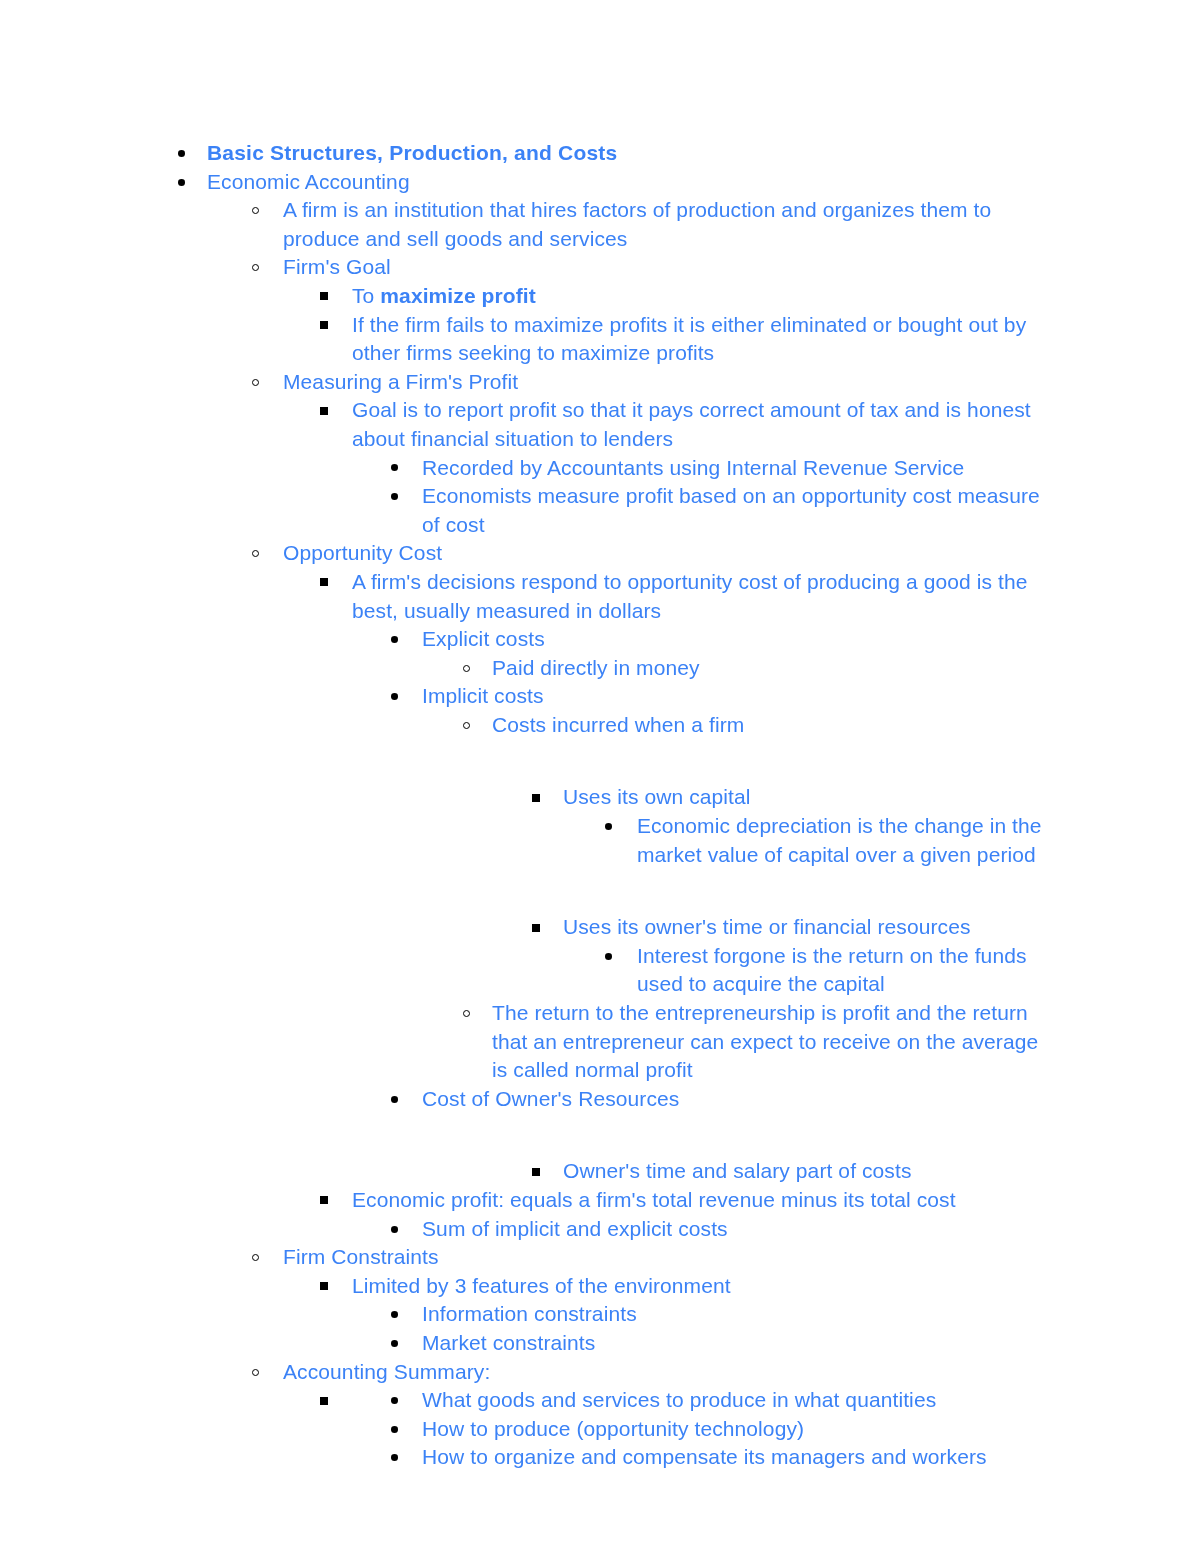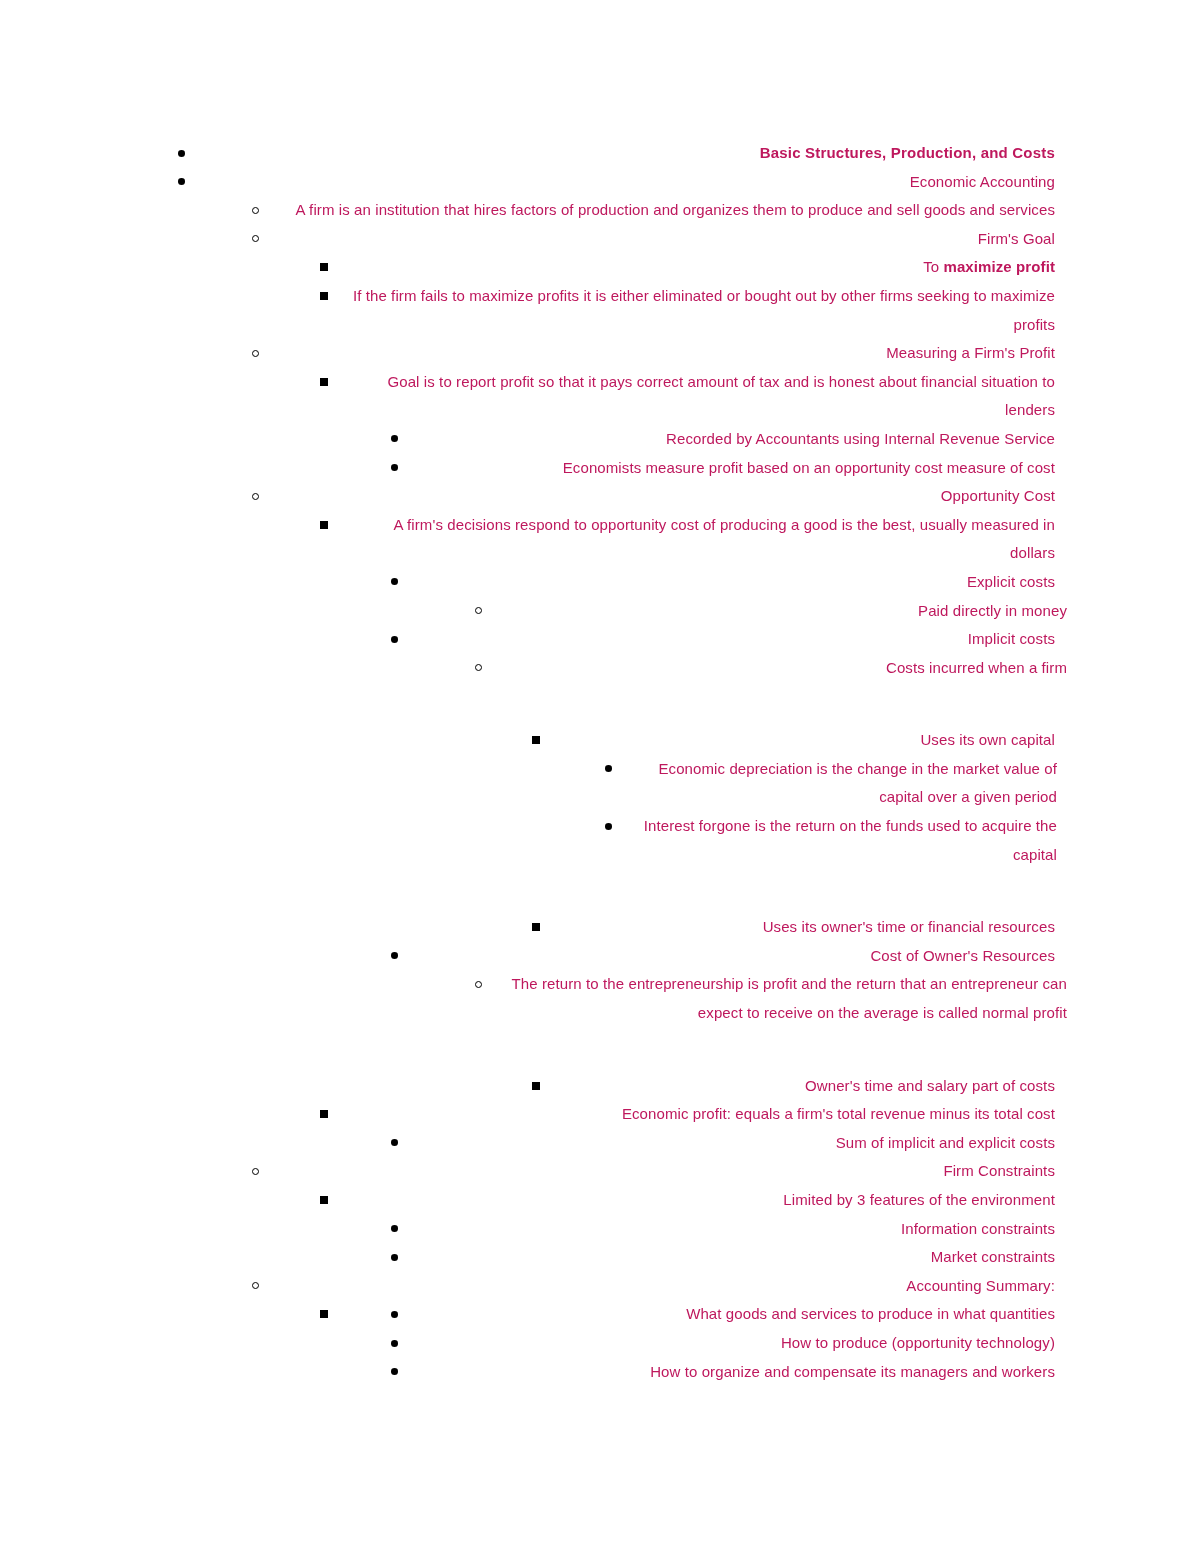--- a/index.html
+++ b/index.html
@@ -22,25 +22,24 @@
     width: 1200px;
     padding-top: 139px;
   }
   ul.outline {
     list-style: none;
     margin: 0;
     padding: 0;
   }
   li.node {
     position: relative;
-    font-size: 15px;
+    font-size: 21px;
     line-height: 28.6px;
-    color: #be185d;
+    color: #3b82f6;
     letter-spacing: 0.1px;
-    text-align: right;
   }
   li.node > .row {
     position: relative;
   }
   .bullet {
     position: absolute;
     display: block;
     line-height: 28.6px;
     text-align: left;
     color: #000;
@@ -88,21 +87,21 @@
   .lvl2 > .row > .text   { max-width: 772px; }
 
   .lvl3 > .row { padding-left: 352px; }
   .lvl3 > .row > .bullet { left: 320px; }
   .lvl3 > .row > .text   { max-width: 703px; }
 
   .lvl4 > .row { padding-left: 422px; }
   .lvl4 > .row > .bullet { left: 391px; }
   .lvl4 > .row > .text   { max-width: 633px; }
 
-  .lvl5 > .row { padding-left: 492px; margin-left: 12px; }
+  .lvl5 > .row { padding-left: 492px; }
   .lvl5 > .row > .bullet { left: 463px; }
   .lvl5 > .row > .text   { max-width: 563px; }
 
   .lvl6 > .row { padding-left: 563px; }
   .lvl6 > .row > .bullet { left: 532px; }
   .lvl6 > .row > .text   { max-width: 492px; margin-top: 44px; }
 
   .lvl7 > .row { padding-left: 637px; }
   .lvl7 > .row > .bullet { left: 605px; }
   .lvl7 > .row > .text   { max-width: 420px; }
@@ -215,42 +214,42 @@
           <span class="bullet"><span class="square"></span></span>
           <span class="text">Uses its own capital</span>
         </div>
       </li>
       <li class="node lvl7">
         <div class="row">
           <span class="bullet"><span class="disc"></span></span>
           <span class="text">Economic depreciation is the change in the market value of capital over a given period</span>
         </div>
       </li>
+      <li class="node lvl6">
+        <div class="row">
+          <span class="bullet"><span class="square"></span></span>
+          <span class="text">Uses its owner's time or financial resources</span>
+        </div>
+      </li>
       <li class="node lvl7">
         <div class="row">
           <span class="bullet"><span class="disc"></span></span>
           <span class="text">Interest forgone is the return on the funds used to acquire the capital</span>
         </div>
       </li>
-      <li class="node lvl6">
-        <div class="row">
-          <span class="bullet"><span class="square"></span></span>
-          <span class="text">Uses its owner's time or financial resources</span>
+      <li class="node lvl5">
+        <div class="row">
+          <span class="bullet"><span class="circle"></span></span>
+          <span class="text">The return to the entrepreneurship is profit and the return that an entrepreneur can expect to receive on the average is called normal profit</span>
         </div>
       </li>
       <li class="node lvl4">
         <div class="row">
           <span class="bullet"><span class="disc"></span></span>
           <span class="text">Cost of Owner's Resources</span>
-        </div>
-      </li>
-      <li class="node lvl5">
-        <div class="row">
-          <span class="bullet"><span class="circle"></span></span>
-          <span class="text">The return to the entrepreneurship is profit and the return that an entrepreneur can expect to receive on the average is called normal profit</span>
         </div>
       </li>
       <li class="node lvl6">
         <div class="row">
           <span class="bullet"><span class="square"></span></span>
           <span class="text">Owner's time and salary part of costs</span>
         </div>
       </li>
       <li class="node lvl3">
         <div class="row">

